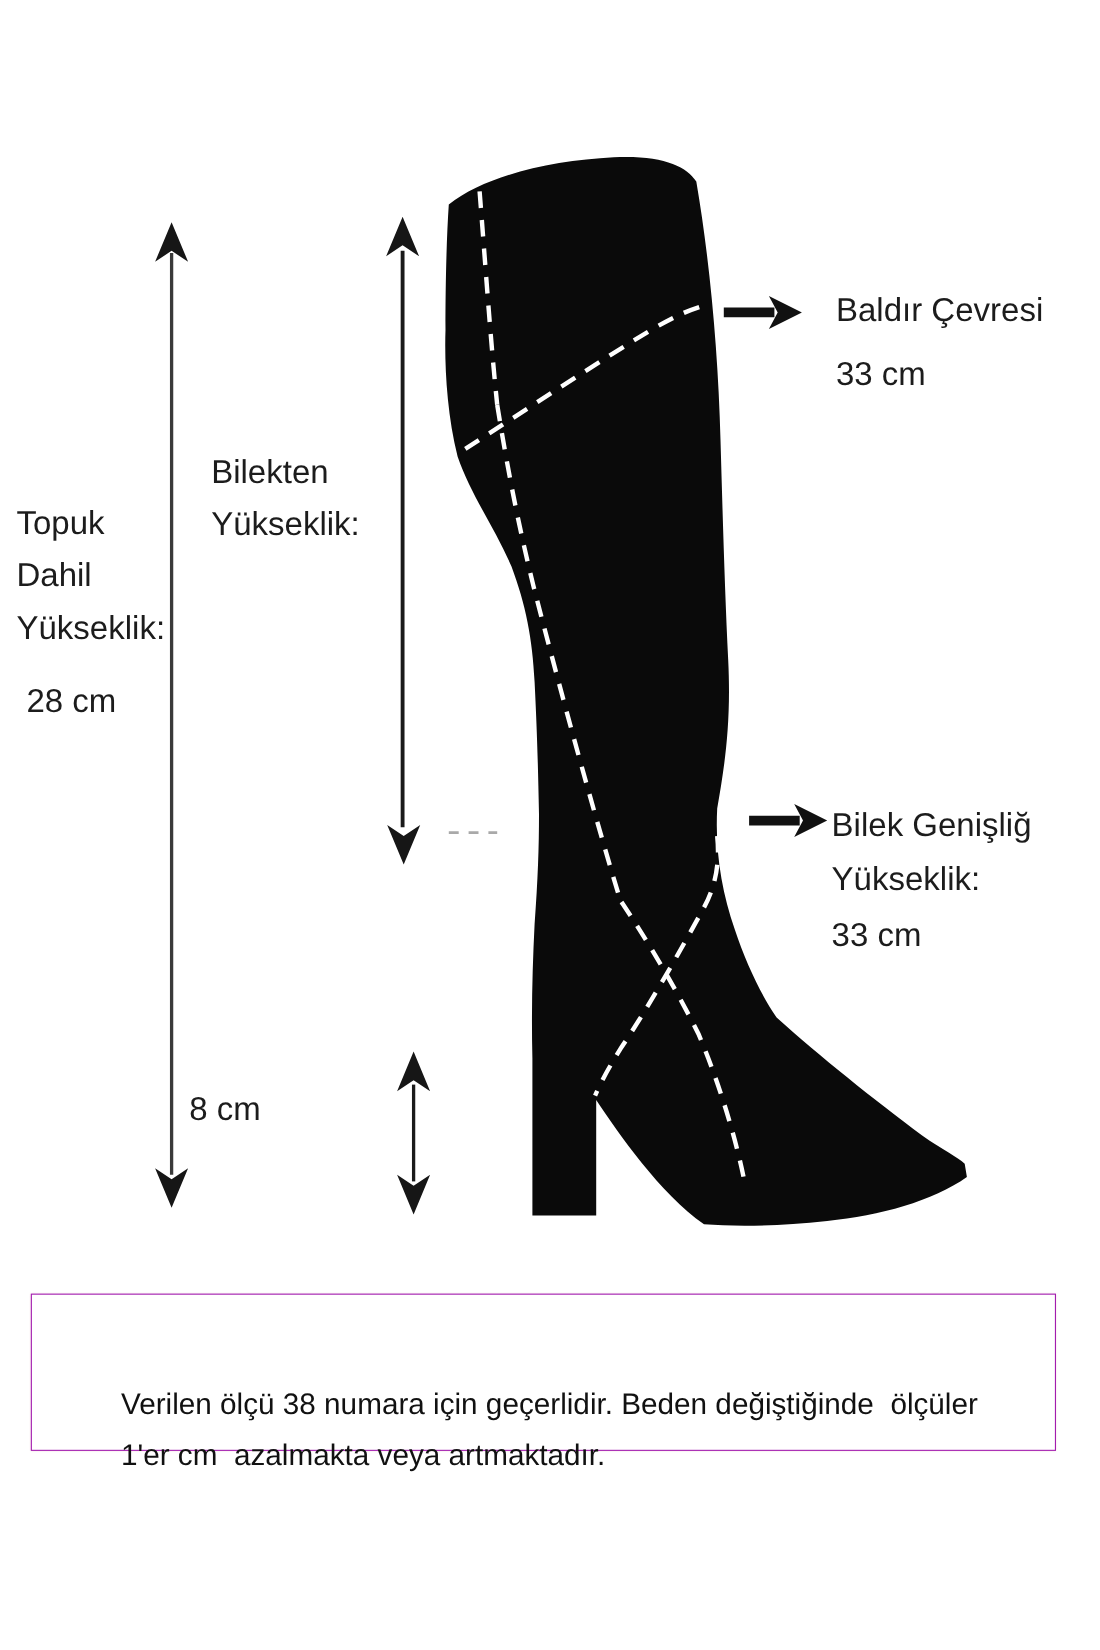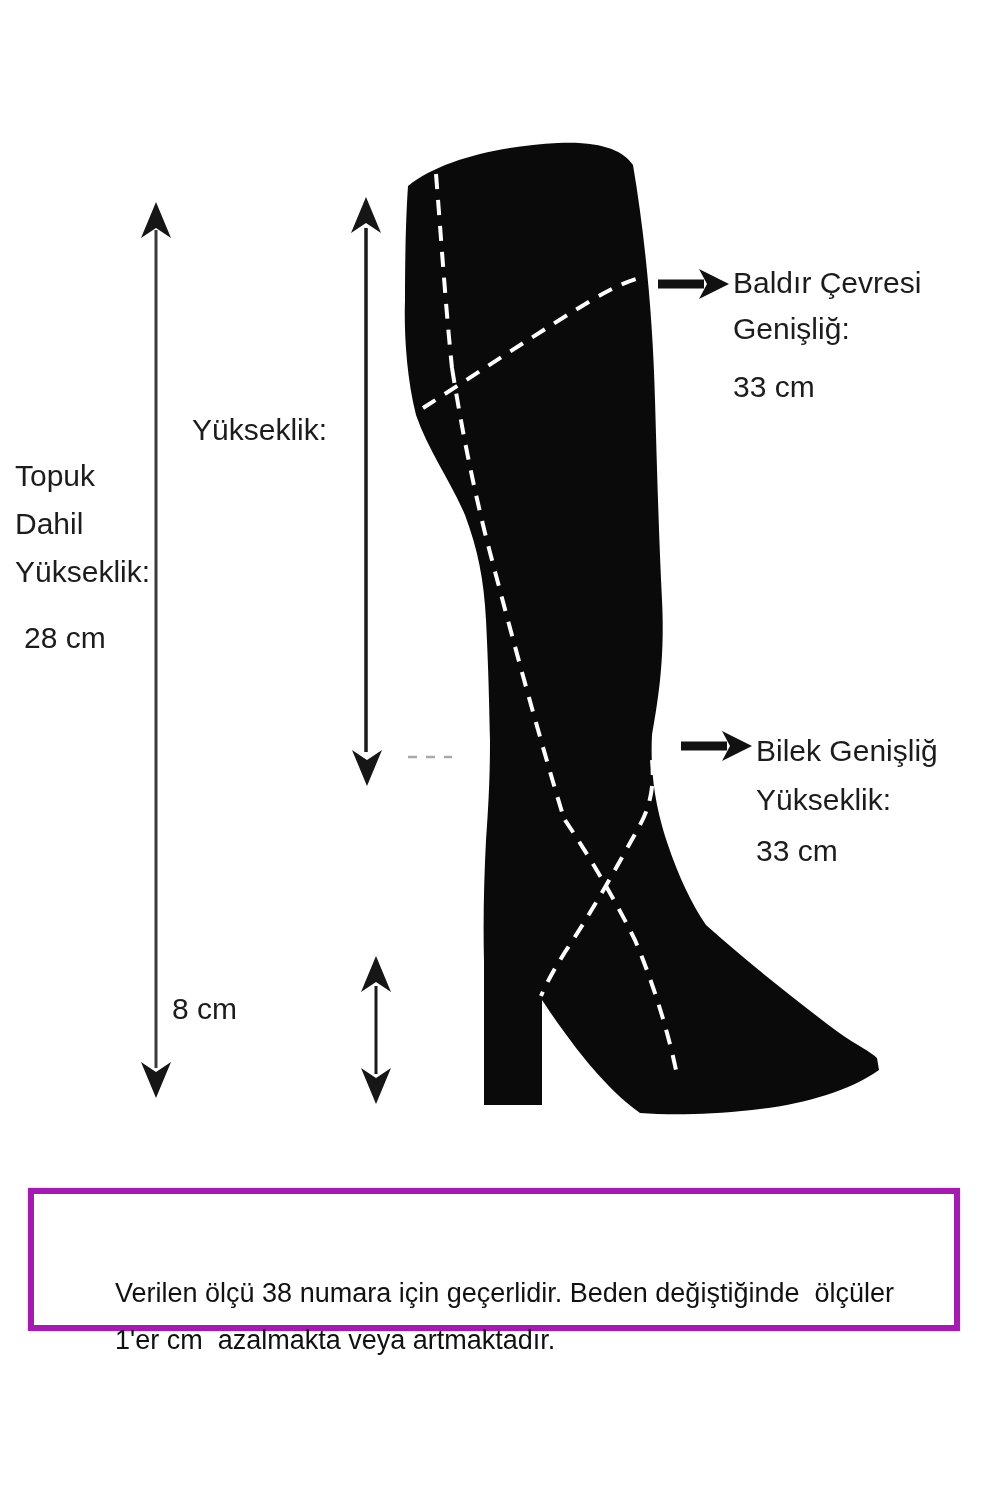--- a/index.html
+++ b/index.html
@@ -11,34 +11,33 @@
     font-family: "Liberation Sans", sans-serif;
     color: #1c1c1c;
     overflow: hidden;
   }
   .diagram-svg { position: absolute; left: 0; top: 0; }
   .label { position: absolute; font-size: 30px; color: #1c1c1c; }
   .label .ln { display: block; }
   .lbl-heel-total { left: 15px; top: 452px; line-height: 48px; }
   .lbl-heel-total .val { margin-top: 18px; padding-left: 9px; }
   .lbl-shaft { left: 192px; top: 406px; line-height: 47px; }
-  .lbl-calf { left: 733px; top: 260px; line-height: 46px; }
+  .lbl-calf { left: 760px; top: 260px; line-height: 46px; }
   .lbl-calf .val { margin-top: 12px; }
   .lbl-ankle { left: 756px; top: 726px; line-height: 49px; }
   .lbl-ankle .val { margin-top: 2px; }
   .lbl-heel-len { left: 172px; top: 986px; line-height: 46px; }
   .note-box {
     position: absolute;
     left: 28px; top: 1176px;
     width: 932px; height: 143px;
-    border: 6px solid #a21caf;
+    border: 1px solid #a21caf;
     box-shadow: 0 0 2px rgba(222,130,140,0.65);
     box-sizing: border-box;
     background: #ffffff;
-    margin-top: 12px;
   }
   .note-text {
     padding: 29px 20px 0 36px;
     font-size: 27px;
     line-height: 47px;
     color: #111111;
     white-space: pre-wrap;
   }
 </style>
 </head>
@@ -119,26 +118,26 @@
   </svg>
 
   <div class="label lbl-heel-total">
     <span class="ln">Topuk</span>
     <span class="ln">Dahil</span>
     <span class="ln">Yükseklik:</span>
     <span class="ln val">28 cm</span>
   </div>
 
   <div class="label lbl-shaft">
+    <span class="ln">Bilekten</span>
     <span class="ln">Yükseklik:</span>
   </div>
 
   <div class="label lbl-calf">
     <span class="ln">Baldır Çevresi</span>
-    <span class="ln">Genişliğ:</span>
     <span class="ln val">33 cm</span>
   </div>
 
   <div class="label lbl-ankle">
     <span class="ln">Bilek Genişliğ</span>
     <span class="ln">Yükseklik:</span>
     <span class="ln val">33 cm</span>
   </div>
 
   <div class="label lbl-heel-len">

